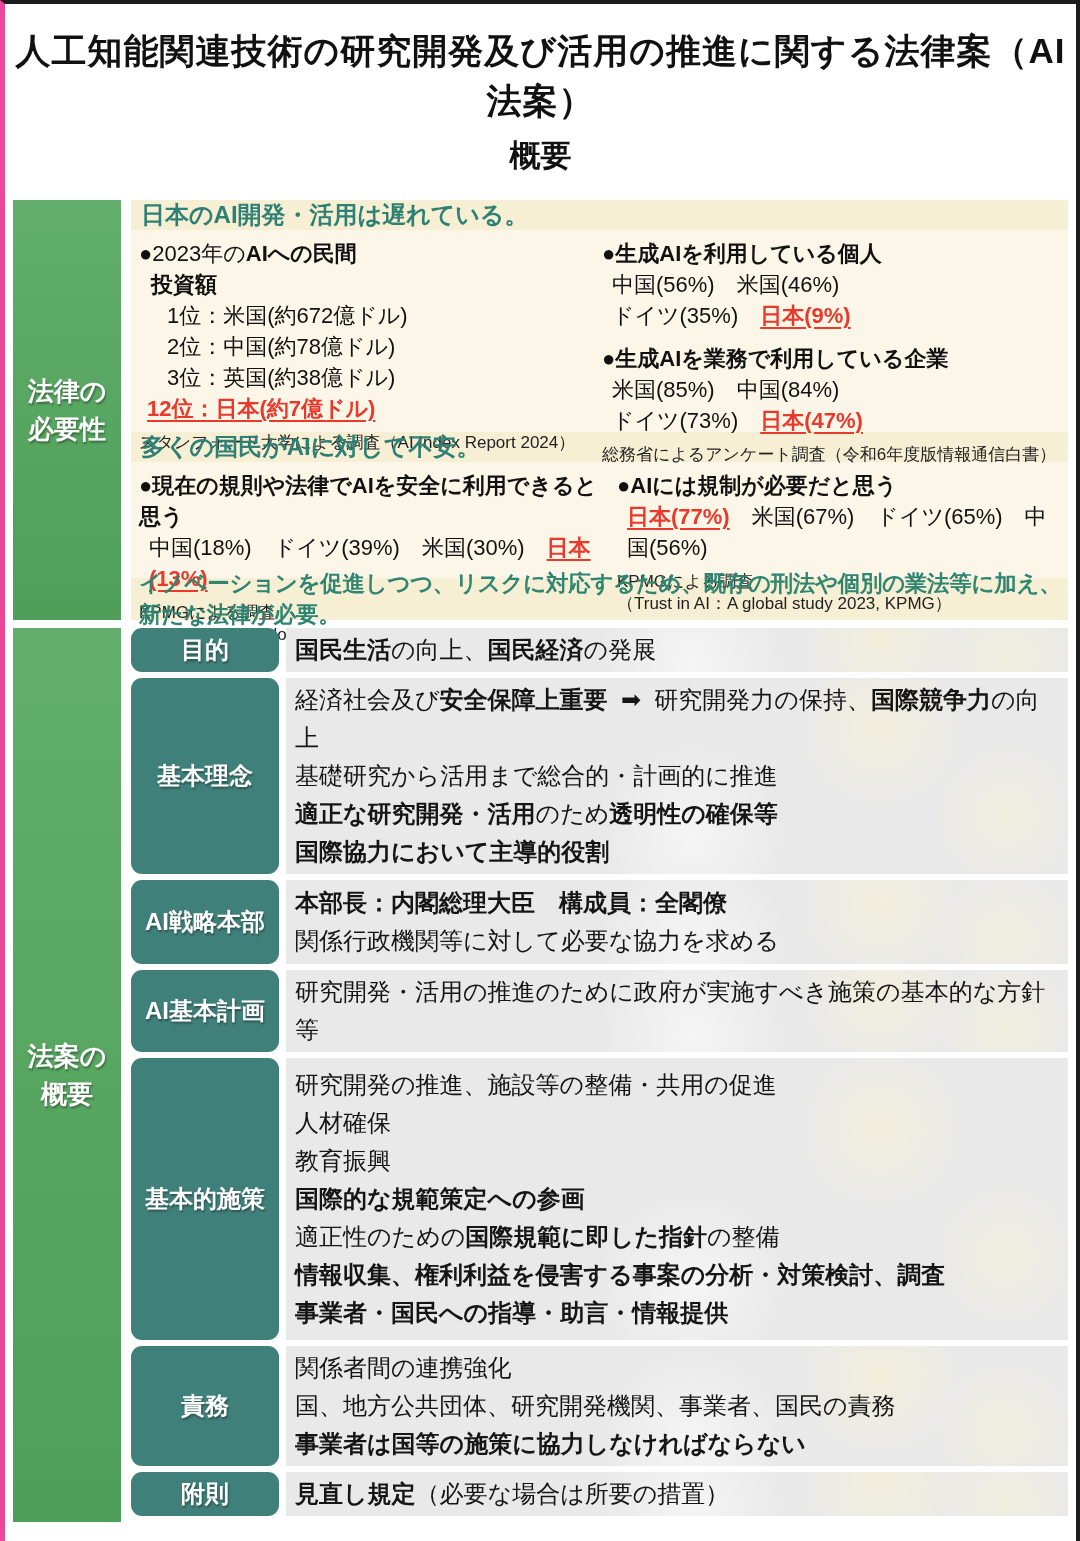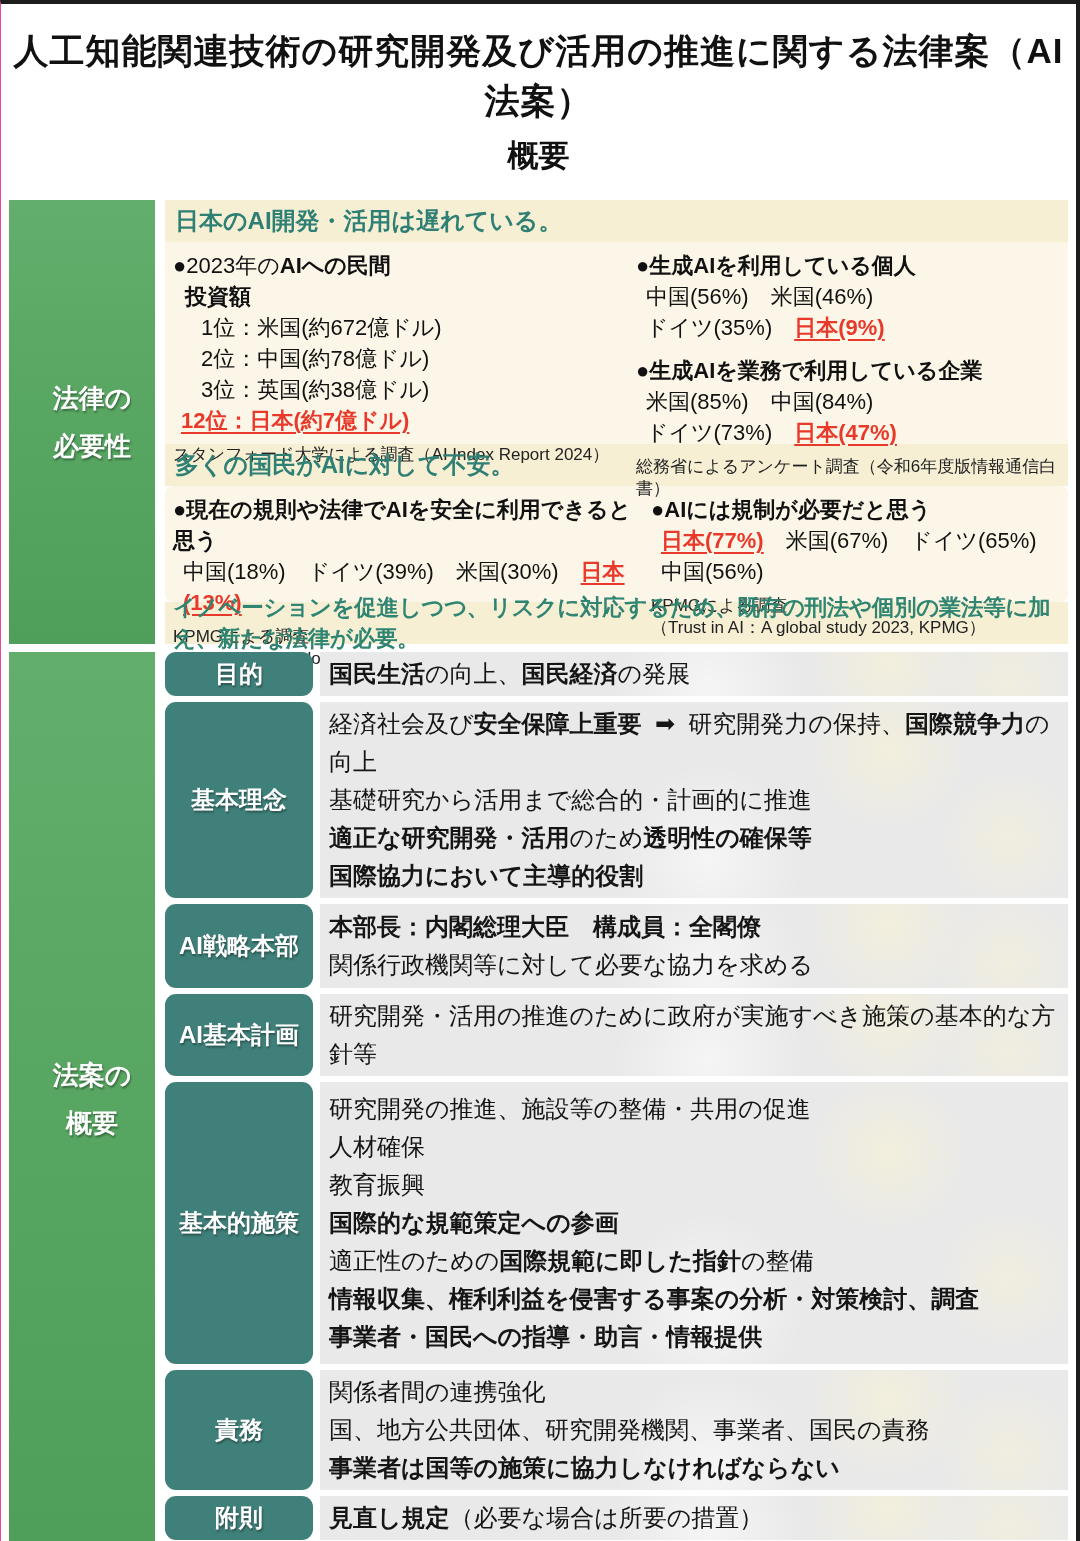--- a/index.html
+++ b/index.html
@@ -1,20 +1,20 @@
 <!DOCTYPE html>
 <html lang="ja"><head>
 <meta charset="utf-8">
 <style>
   html,body{margin:0;padding:0;background:#fff;}
   .page{
     position:relative;
     width:1080px;height:1541px;
     box-sizing:border-box;
-    border-left:1px solid #ec4899;
+    border-left:5px solid #ec4899;
     border-right:4px solid #1c1c1c;
     border-top:4px solid #1c1c1c;
     overflow:hidden;
     background:#fff;
     font-family:"Liberation Sans","DejaVu Sans",sans-serif;
     color:#111;
   }
   
   .titleblock{text-align:center;padding-top:22px;padding-bottom:22px;}
   .title1{font-size:35px;font-weight:700;letter-spacing:1px;line-height:50px;color:#111;}
@@ -22,35 +22,35 @@
 
   
   .section{display:flex;margin-left:8px;margin-right:8px;}
   .greenbox{
     background:linear-gradient(180deg,#63ae6c 0%,#56a560 55%,#4f9e59 100%);
     color:#fff;font-weight:700;
     display:flex;align-items:center;justify-content:center;
     text-align:center;white-space:pre-line;
     text-shadow:1px 2px 2px rgba(0,0,0,.35);
   }
-  .side{width:126px;margin-right:10px;font-size:26px;line-height:48px;flex:0 0 auto;padding-left:20px;}
+  .side{width:108px;margin-right:10px;font-size:26px;line-height:38px;flex:0 0 auto;}
   .b{font-weight:700;}
   .r{color:#e8392b;font-weight:700;text-decoration:underline;text-decoration-thickness:2px;text-underline-offset:4px;}
   .line{white-space:pre-wrap;}
 
   
   .ncontent{flex:1 1 auto;width:935px;}
   .band{
-    background:#f6efd4;height:42px;display:flex;align-items:center;
+    background:#f6efd4;height:30px;display:flex;align-items:center;
     padding-left:10px;box-sizing:border-box;
     color:#2e7f74;font-size:24px;font-weight:700;
   }
   .statsarea{background:#fbf6e8;box-sizing:border-box;padding:8px 6px 6px 8px;display:flex;}
   .stats1{height:202px;}
-  .stats2{height:116px;border-radius:8px;}
+  .stats2{height:116px;}
   .scol-l{width:455px;flex:0 0 auto;}
   .scol-r{flex:1 1 auto;margin-left:8px;}
   .stat .line{font-size:22px;line-height:31px;}
   .stat .line .b{font-size:22px;}
   .source{font-size:17px;line-height:22px;color:#222;margin-top:8px;}
   .blockgap{margin-top:12px;}
   .conclusion{
     background:#f6efd4;height:42px;display:flex;align-items:center;
     padding-left:8px;box-sizing:border-box;
     color:#2f8572;font-size:22.5px;font-weight:700;letter-spacing:-0.3px;

